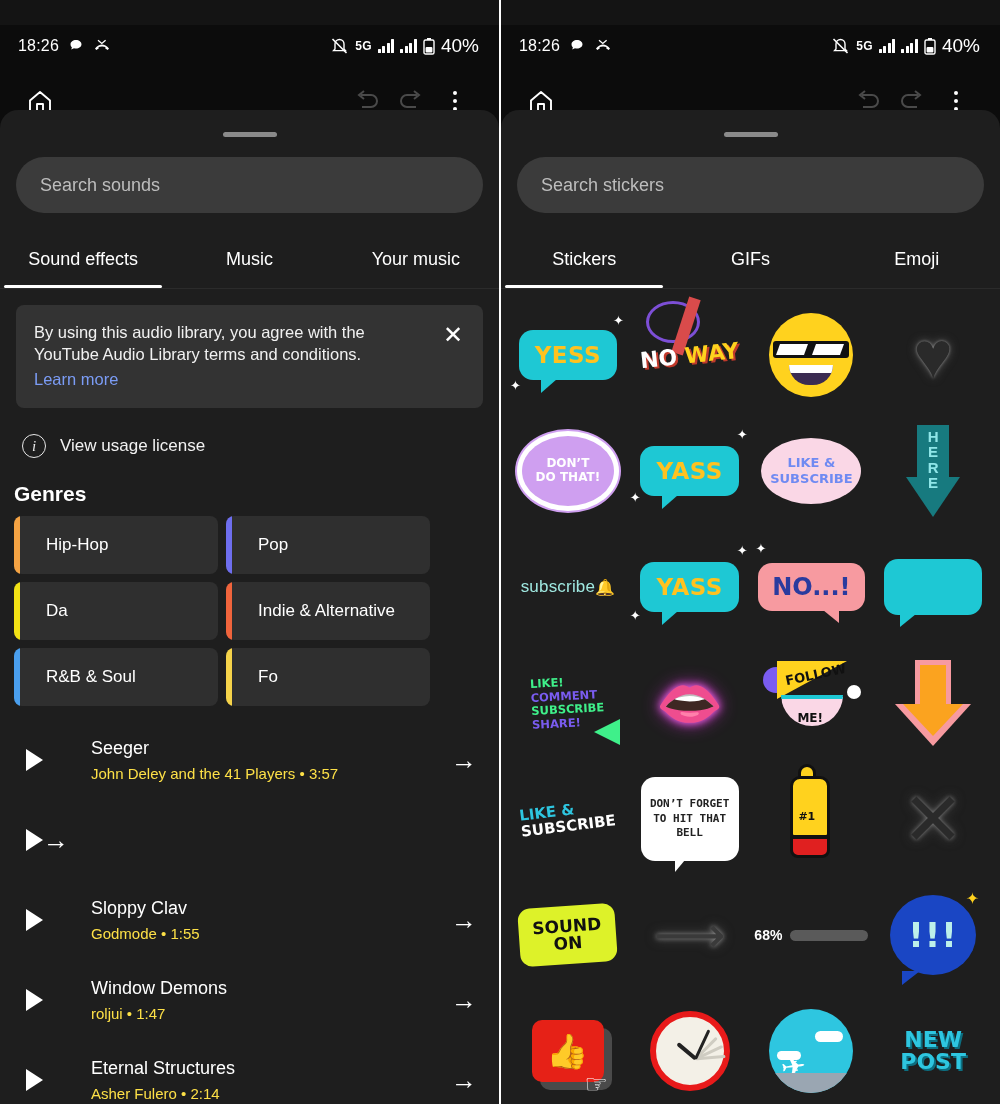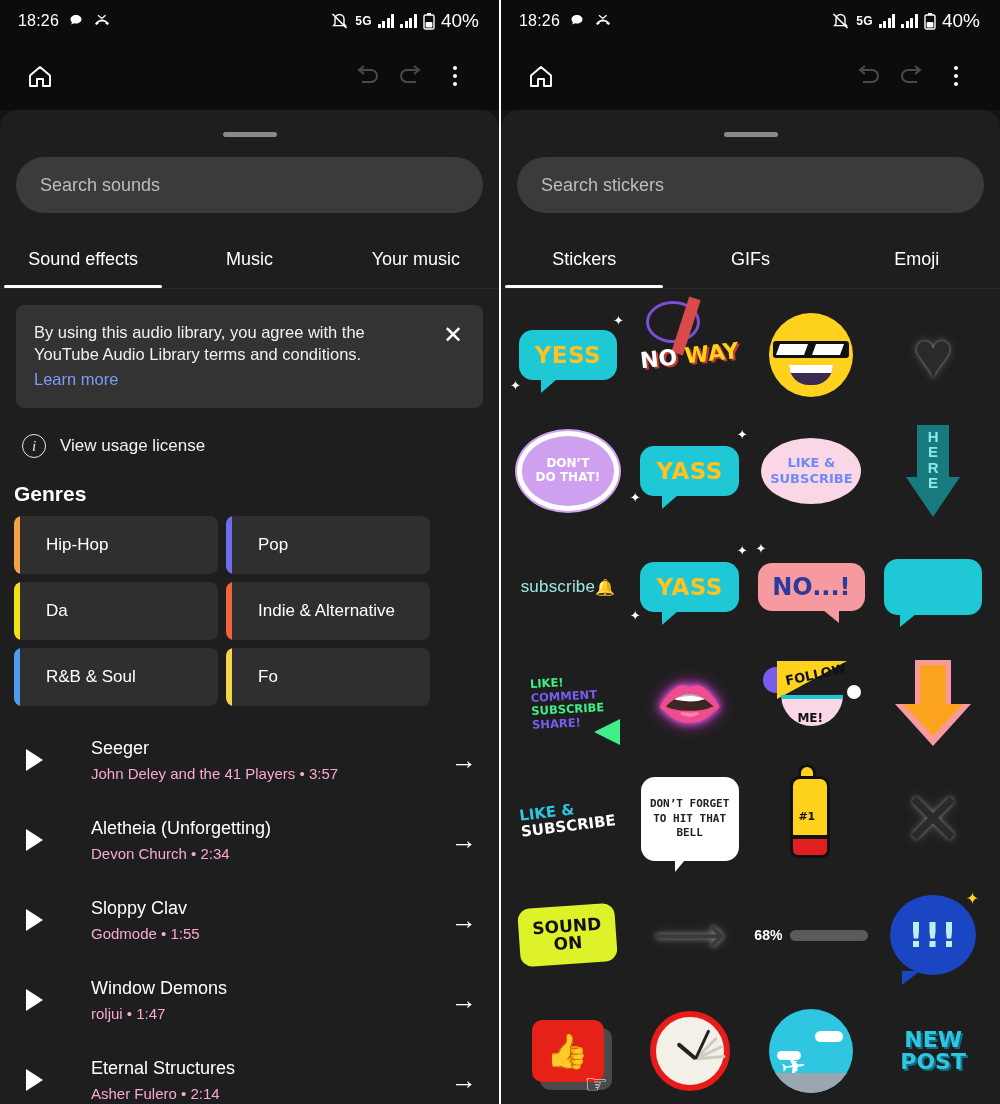--- a/index.html
+++ b/index.html
@@ -16,20 +16,21 @@
     position: relative;
     overflow: hidden;
   }
   .divider { width: 2px; height: 1104px; background: #ffffff; }
 
   
   .statusbar {
     height: 42px; display: flex; align-items: center;
     padding: 0 20px 0 18px; color: #fff; font-size: 16px;
     background: #0c0c0c;
+    margin-top: 25px;
   }
   .sb-left { display: flex; align-items: center; gap: 9px; }
   .sb-right { margin-left: auto; display: flex; align-items: center; gap: 6px; }
   .sb-time { font-size: 16px; letter-spacing: .2px; }
   .sb-5g { font-size: 12px; font-weight: 700; letter-spacing: .3px; }
   .sb-batt-pct { font-size: 19px; }
   .bars { display: flex; align-items: flex-end; gap: 1.5px; height: 14px; }
   .bars i { width: 3px; background: #fff; display: block; border-radius: .5px; }
   .bars i:nth-child(1){height:4px} .bars i:nth-child(2){height:7px}
   .bars i:nth-child(3){height:10px} .bars i:nth-child(4){height:14px}
@@ -109,21 +110,21 @@
 
   .tracks { margin-top: 14px; }
   .track { display: flex; align-items: center; height: 80px; padding: 0 22px 0 26px; }
   .play {
     width: 0; height: 0; border-left: 17px solid #fff;
     border-top: 11px solid transparent; border-bottom: 11px solid transparent;
     flex: none;
   }
   .track-meta { margin-left: 48px; flex: 1; }
   .track-title { color: #fff; font-size: 18px; margin-bottom: 6px; }
-  .track-sub { color: #f9a8d4; font-size: 15px; }
+  .track-sub { color: #fde047; font-size: 15px; }
   .arrow-r { color: #fff; font-size: 26px; line-height: 1; }
 
   
   .sticker-grid {
     display: grid; grid-template-columns: repeat(4, 1fr);
     gap: 0; padding: 8px 6px 0;
   }
   .sticker {
     height: 116px; display: flex; align-items: center; justify-content: center;
     position: relative;
@@ -430,24 +431,20 @@
         <div class="track">
           <span class="play"></span>
           <div class="track-meta">
             <div class="track-title">Seeger</div>
             <div class="track-sub">John Deley and the 41 Players • 3:57</div>
           </div>
           <span class="arrow-r">→</span>
         </div>
         <div class="track">
           <span class="play"></span>
-          <div class="track-meta">
-            <div class="track-title">Aletheia (Unforgetting)</div>
-            <div class="track-sub">Devon Church • 2:34</div>
-          </div>
           <span class="arrow-r">→</span>
         </div>
         <div class="track">
           <span class="play"></span>
           <div class="track-meta">
             <div class="track-title">Sloppy Clav</div>
             <div class="track-sub">Godmode • 1:55</div>
           </div>
           <span class="arrow-r">→</span>
         </div>

